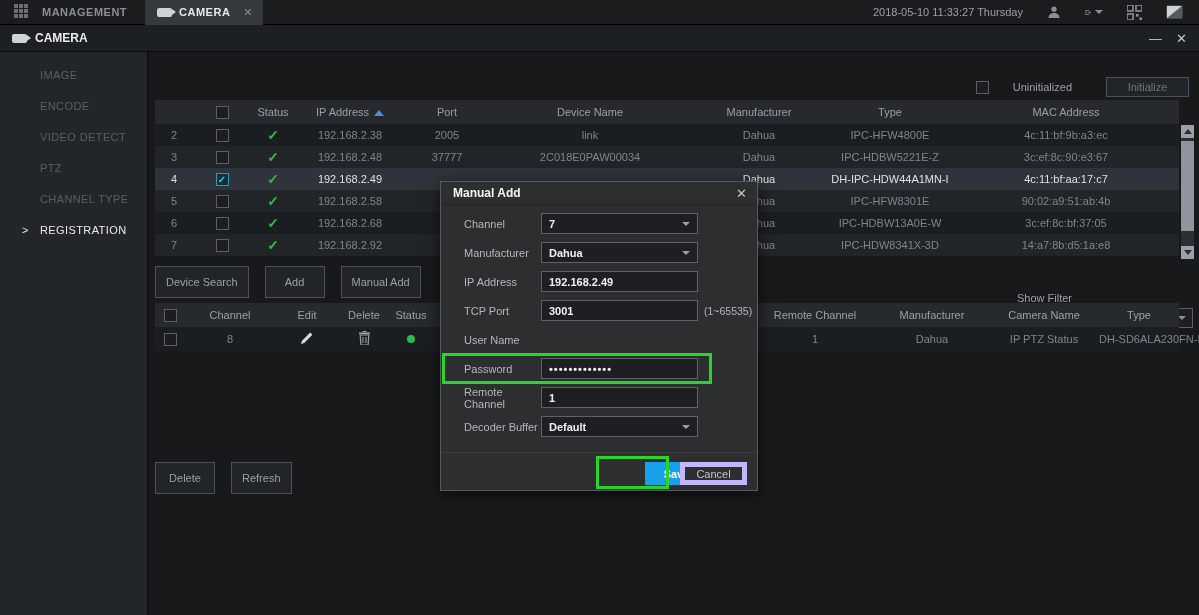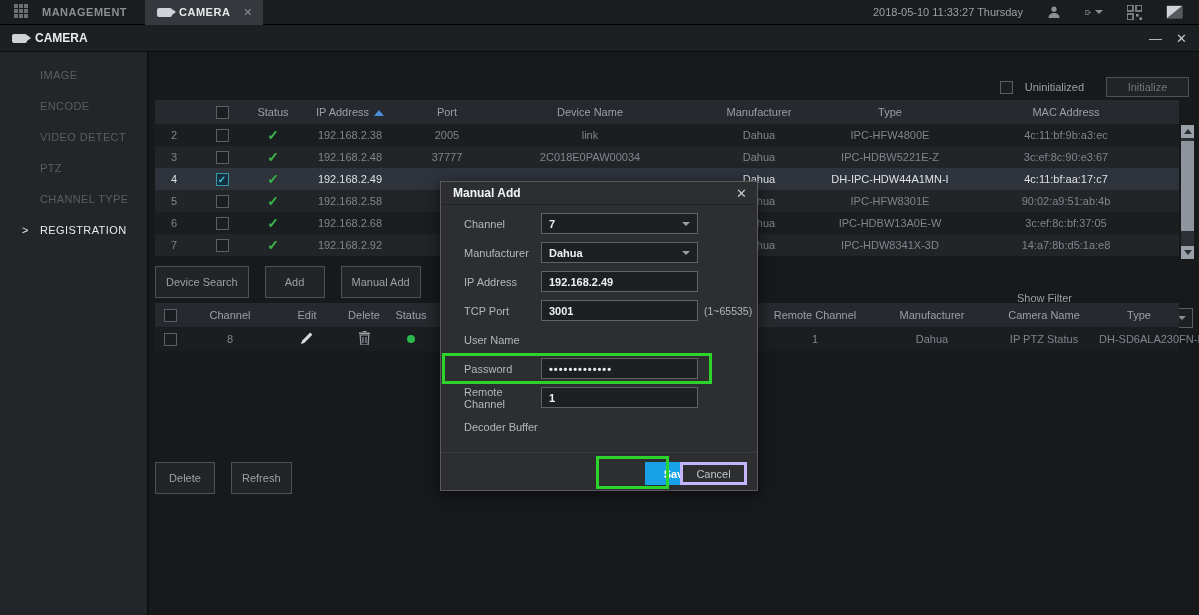--- a/index.html
+++ b/index.html
@@ -36,21 +36,21 @@
   
   .sidebar { position:absolute; left:0; top:52px; width:148px; height:563px; background:#232629;
              border-right:1px solid #0b0c0d; padding-top:8px; }
   .side-item { height:31px; line-height:31px; padding-left:40px; color:#595e63; letter-spacing:.4px; cursor:pointer; position:relative; }
   .side-item.active { color:#e8eaec; }
   .side-item.active .side-arrow { position:absolute; left:22px; top:0; color:#e8eaec; }
 
   
   .content { position:absolute; left:149px; top:52px; width:1050px; height:563px; background:#17191b; }
 
-  .init-row { position:absolute; top:25px; right:10px; display:flex; align-items:center; gap:12px; }
+  .init-row { position:absolute; top:25px; right:10px; display:flex; align-items:center; gap:24px; }
   .btn { height:32px; background:#222528; border:1px solid #4c5156; color:#9aa0a6;
          display:inline-flex; align-items:center; justify-content:center; padding:0 10px; min-width:60px; cursor:pointer; }
   .btn.dis { color:#6f757b; }
 
   .checkbox { width:13px; height:13px; border:1px solid #5a6066; background:#1b1d20; display:inline-flex;
               align-items:center; justify-content:center; font-size:10px; cursor:pointer; }
   .checkbox.checked { background:#12303f; border-color:#3a97a8; color:#3fc6d8; font-weight:bold; }
 
   
   .tbl { position:absolute; left:6px; width:1024px; }
@@ -102,21 +102,21 @@
              font-weight:bold; font-size:11px; padding:0 7px; font-family:"Liberation Sans", sans-serif; outline:none; }
   .m-select { position:relative; width:157px; height:21px; background:#1d1f22; border:1px solid #606266;
               color:#eef0f2; font-weight:bold; display:flex; align-items:center; padding:0 7px; cursor:pointer; }
   .m-select .caret-dn { position:absolute; right:7px; border-top-color:#9aa0a6; }
   .m-hint { margin-left:6px; color:#b4b7ba; font-size:10.5px; }
   .m-footer { position:absolute; left:0; right:0; top:270px; height:39px; border-top:1px solid #3a3b3d;
               display:flex; }
   .btn-save { position:absolute; left:160px; top:9px; width:63px; height:23px; background:#16a1e8;
               color:#ffffff; font-weight:bold; border:none; cursor:pointer; display:flex; align-items:center; justify-content:center;margin-left:44px; }
   .btn-cancel { position:absolute; left:239px; top:9px; width:67px; height:23px; background:#2d2e30;
-                border:3px solid #c4b5fd; color:#c2c6c9; cursor:pointer; display:flex; align-items:center; justify-content:center; }
+                border:5px solid #c4b5fd; color:#c2c6c9; cursor:pointer; display:flex; align-items:center; justify-content:center; }
   .hl { position:absolute; border:3px solid #2bd32b; pointer-events:none; }
   .hl-pass { left:1px; top:171px; width:270px; height:31px; }
   .hl-save { left:155px; top:274px; width:73px; height:33px; }
 </style>
 </head>
 <body>
 
 <div class="topbar">
   <span class="grid-icon">
       <i></i>
@@ -401,20 +401,24 @@
   <div class="m-row">
     <span class="m-label">Password</span>
     <input class="m-input" style="letter-spacing: 1px;" value="•••••••••••••">
   </div>
   <div class="m-row">
     <span class="m-label">Remote Channel</span>
     <input class="m-input" value="1" style="">
   </div>
   <div class="m-row">
     <span class="m-label">Decoder Buffer</span>
+    <div class="m-select">
+      <span>Default</span>
+        <span class="caret-dn"></span>
+    </div>
   </div>
 
   <div class="m-footer">
     <span class="btn-save">Save</span>
     <span class="btn-cancel">Cancel</span>
   </div>
 
   <div class="hl hl-pass"></div>
   <div class="hl hl-save"></div>
 </div>

